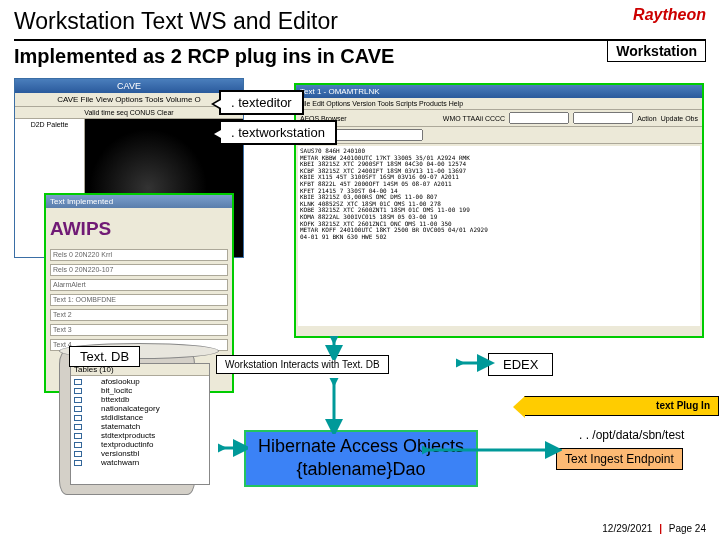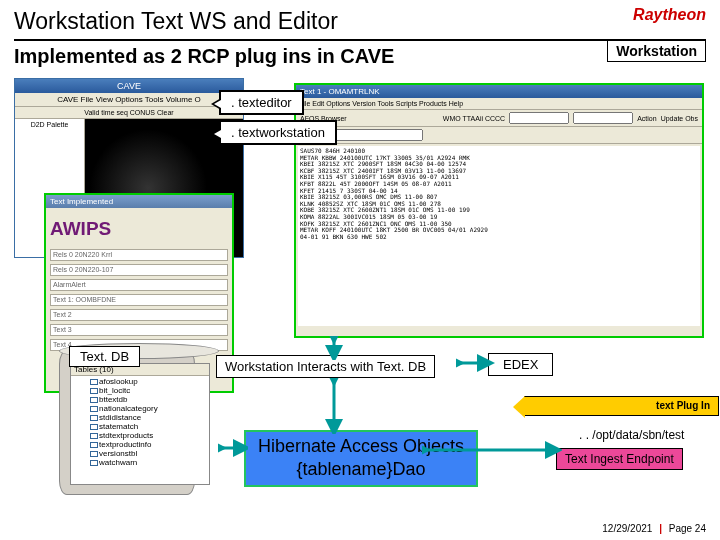--- a/index.html
+++ b/index.html
@@ -232,24 +232,24 @@
     background: #ece9d8;
     font-size: 8px;
     padding: 1px 3px;
     border-bottom: 1px solid #aca899;
   }
   .db-list {
     padding: 1px;
   }
   .db-item {
     font-size: 8px;
-    padding: 0 18px;
+    padding: 0 2px;
     display: flex;
     align-items: center;
-    gap: 1px;
+    gap: 19px;
   }
   .db-icon {
     width: 8px; height: 6px;
     background: #fff;
     border: 1px solid #369;
     display: inline-block;
   }
   .textdb-label {
     position: absolute;
     left: 55px; top: 268px;
@@ -257,21 +257,21 @@
     background: #fff;
     padding: 2px 10px;
     font-size: 13px;
   }
   .interact-box {
     position: absolute;
     left: 202px; top: 277px;
     border: 1px solid #000;
     background: #fff;
     padding: 3px 8px;
-    font-size: 13px;
+    font-size: 10px;
   }
   .edex-box {
     position: absolute;
     left: 474px; top: 275px;
     border: 1px solid #000;
     background: #fff;
     padding: 3px 14px;
     font-size: 13px;
   }
   .plugin-bar {
@@ -302,21 +302,21 @@
     background: #3b82f6;
     padding: 3px 12px;
     font-size: 18px;
     text-align: center;
     line-height: 1.3;
   }
   .endpoint-box {
     position: absolute;
     left: 542px; top: 370px;
     border: 1px solid #000;
-    background: #ec4899;
+    background: #fdba74;
     padding: 3px 8px;
     font-size: 12px;
   }
   .path-text {
     position: absolute;
     left: 565px; top: 350px;
     font-size: 12px;
   }
   .footer {
     position: absolute;

